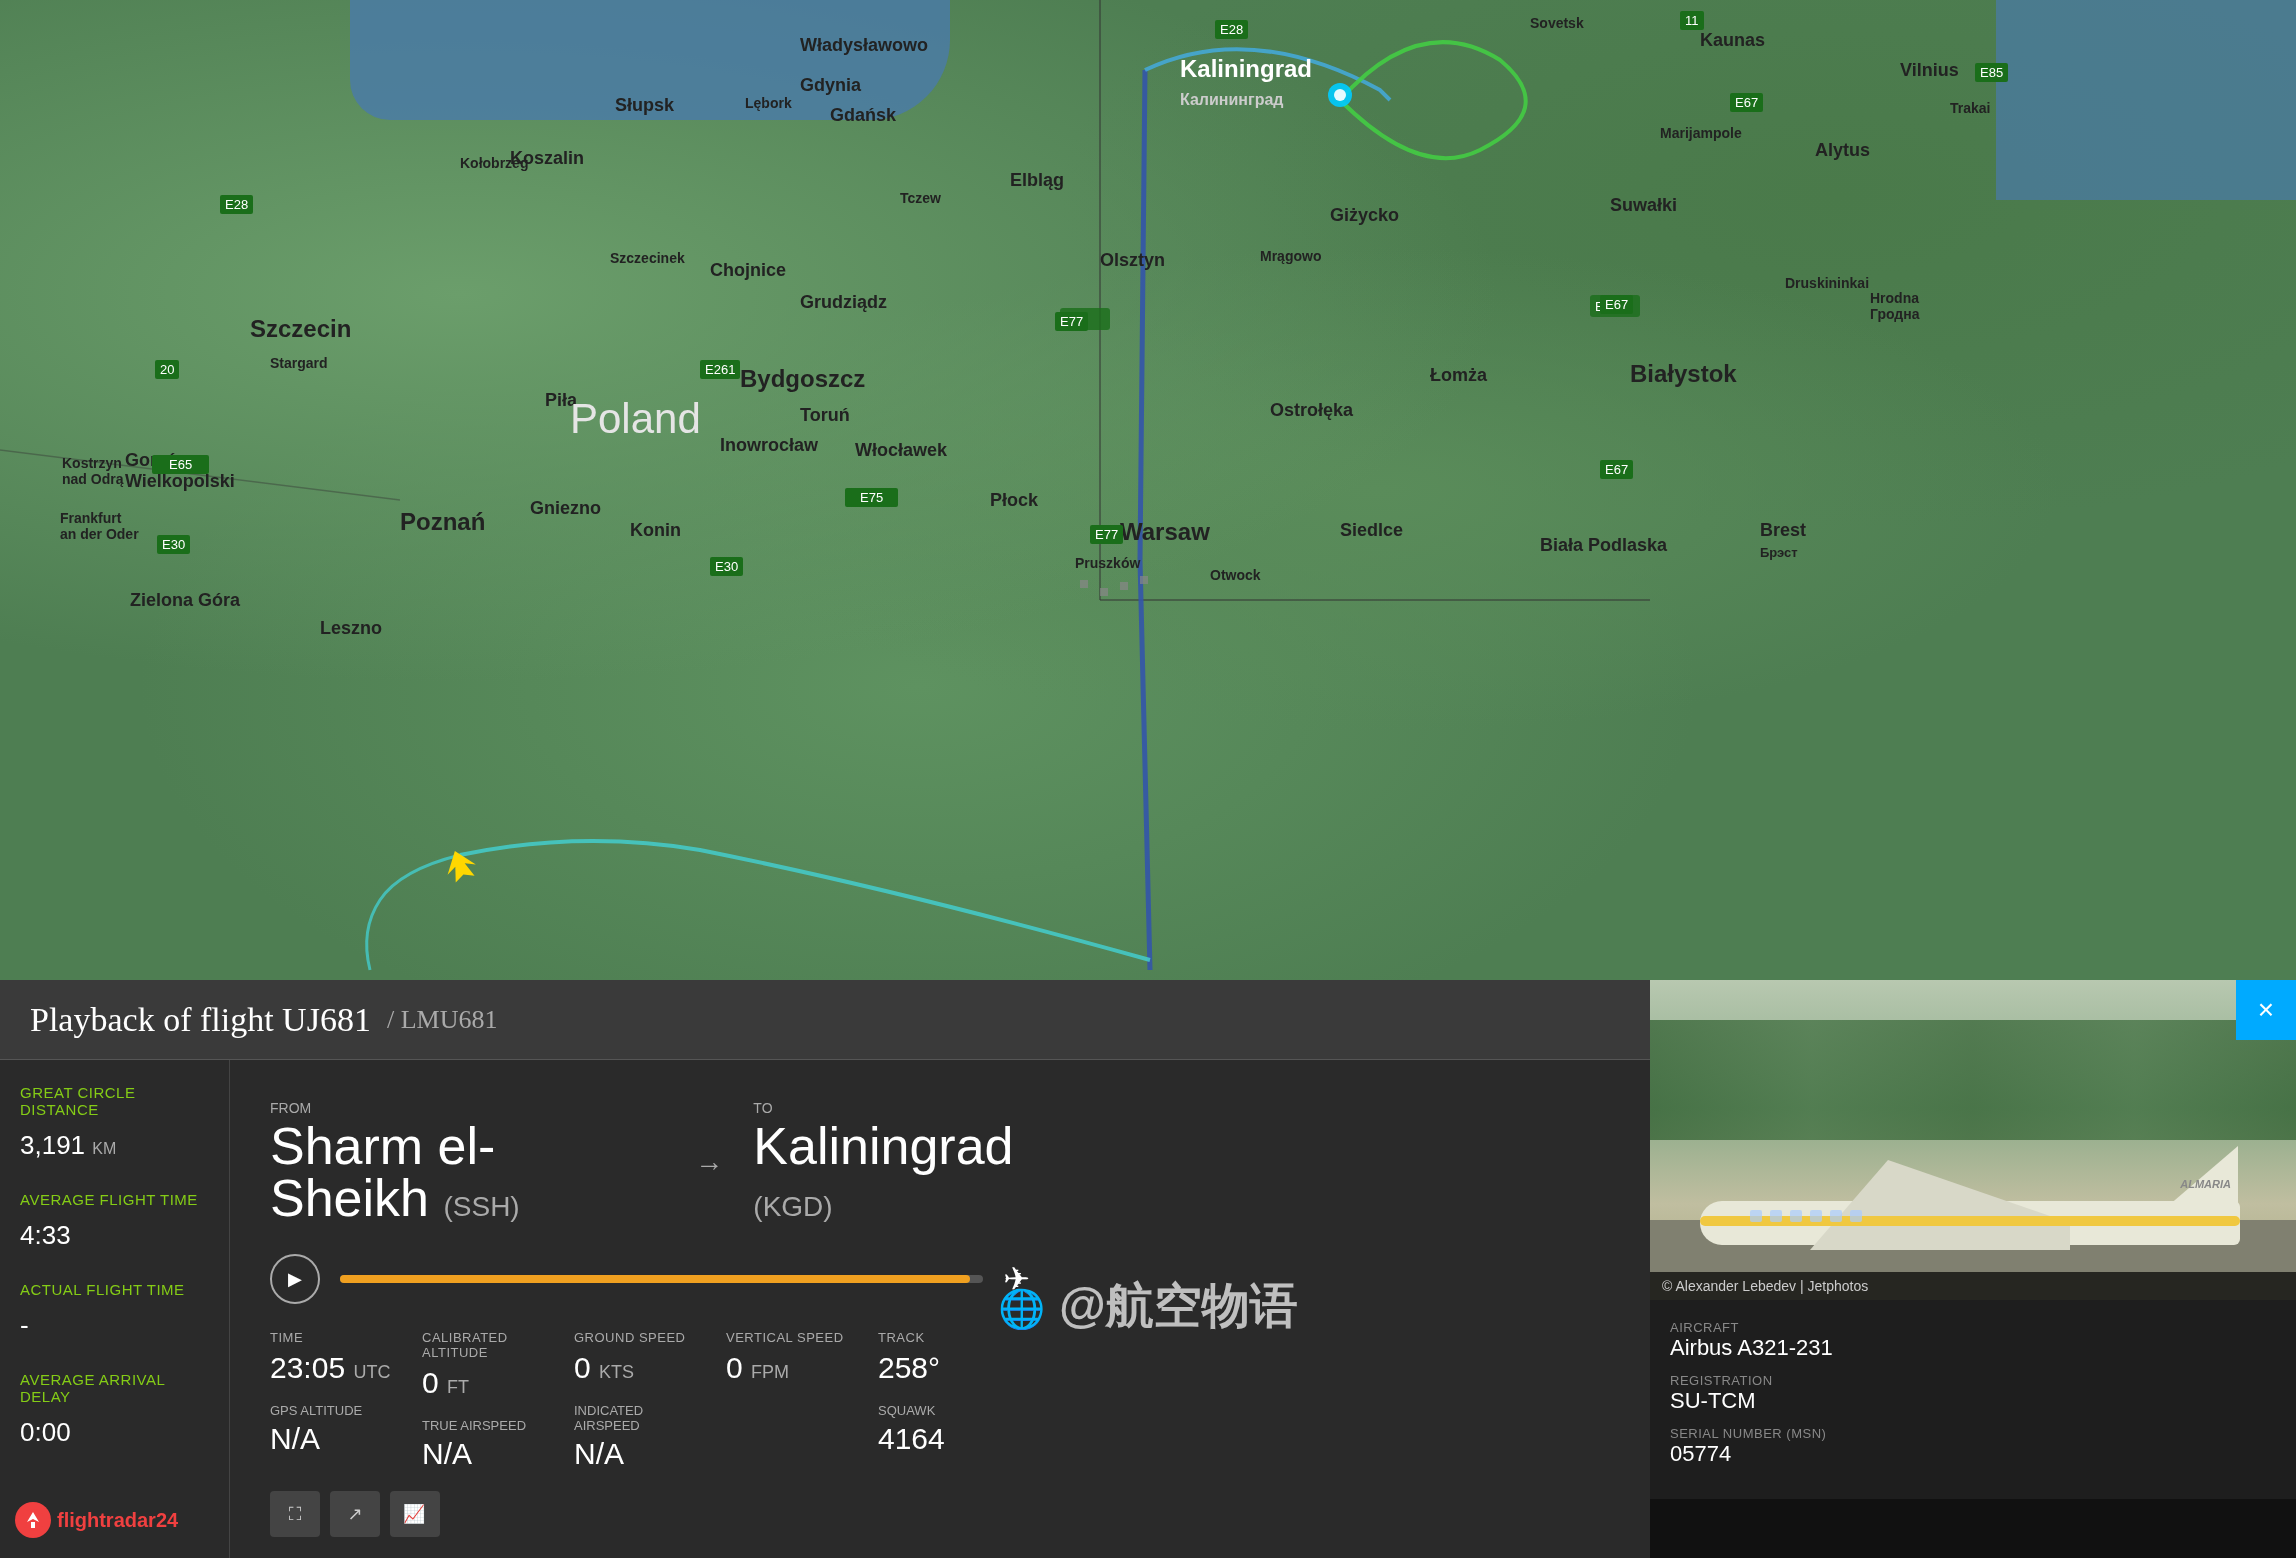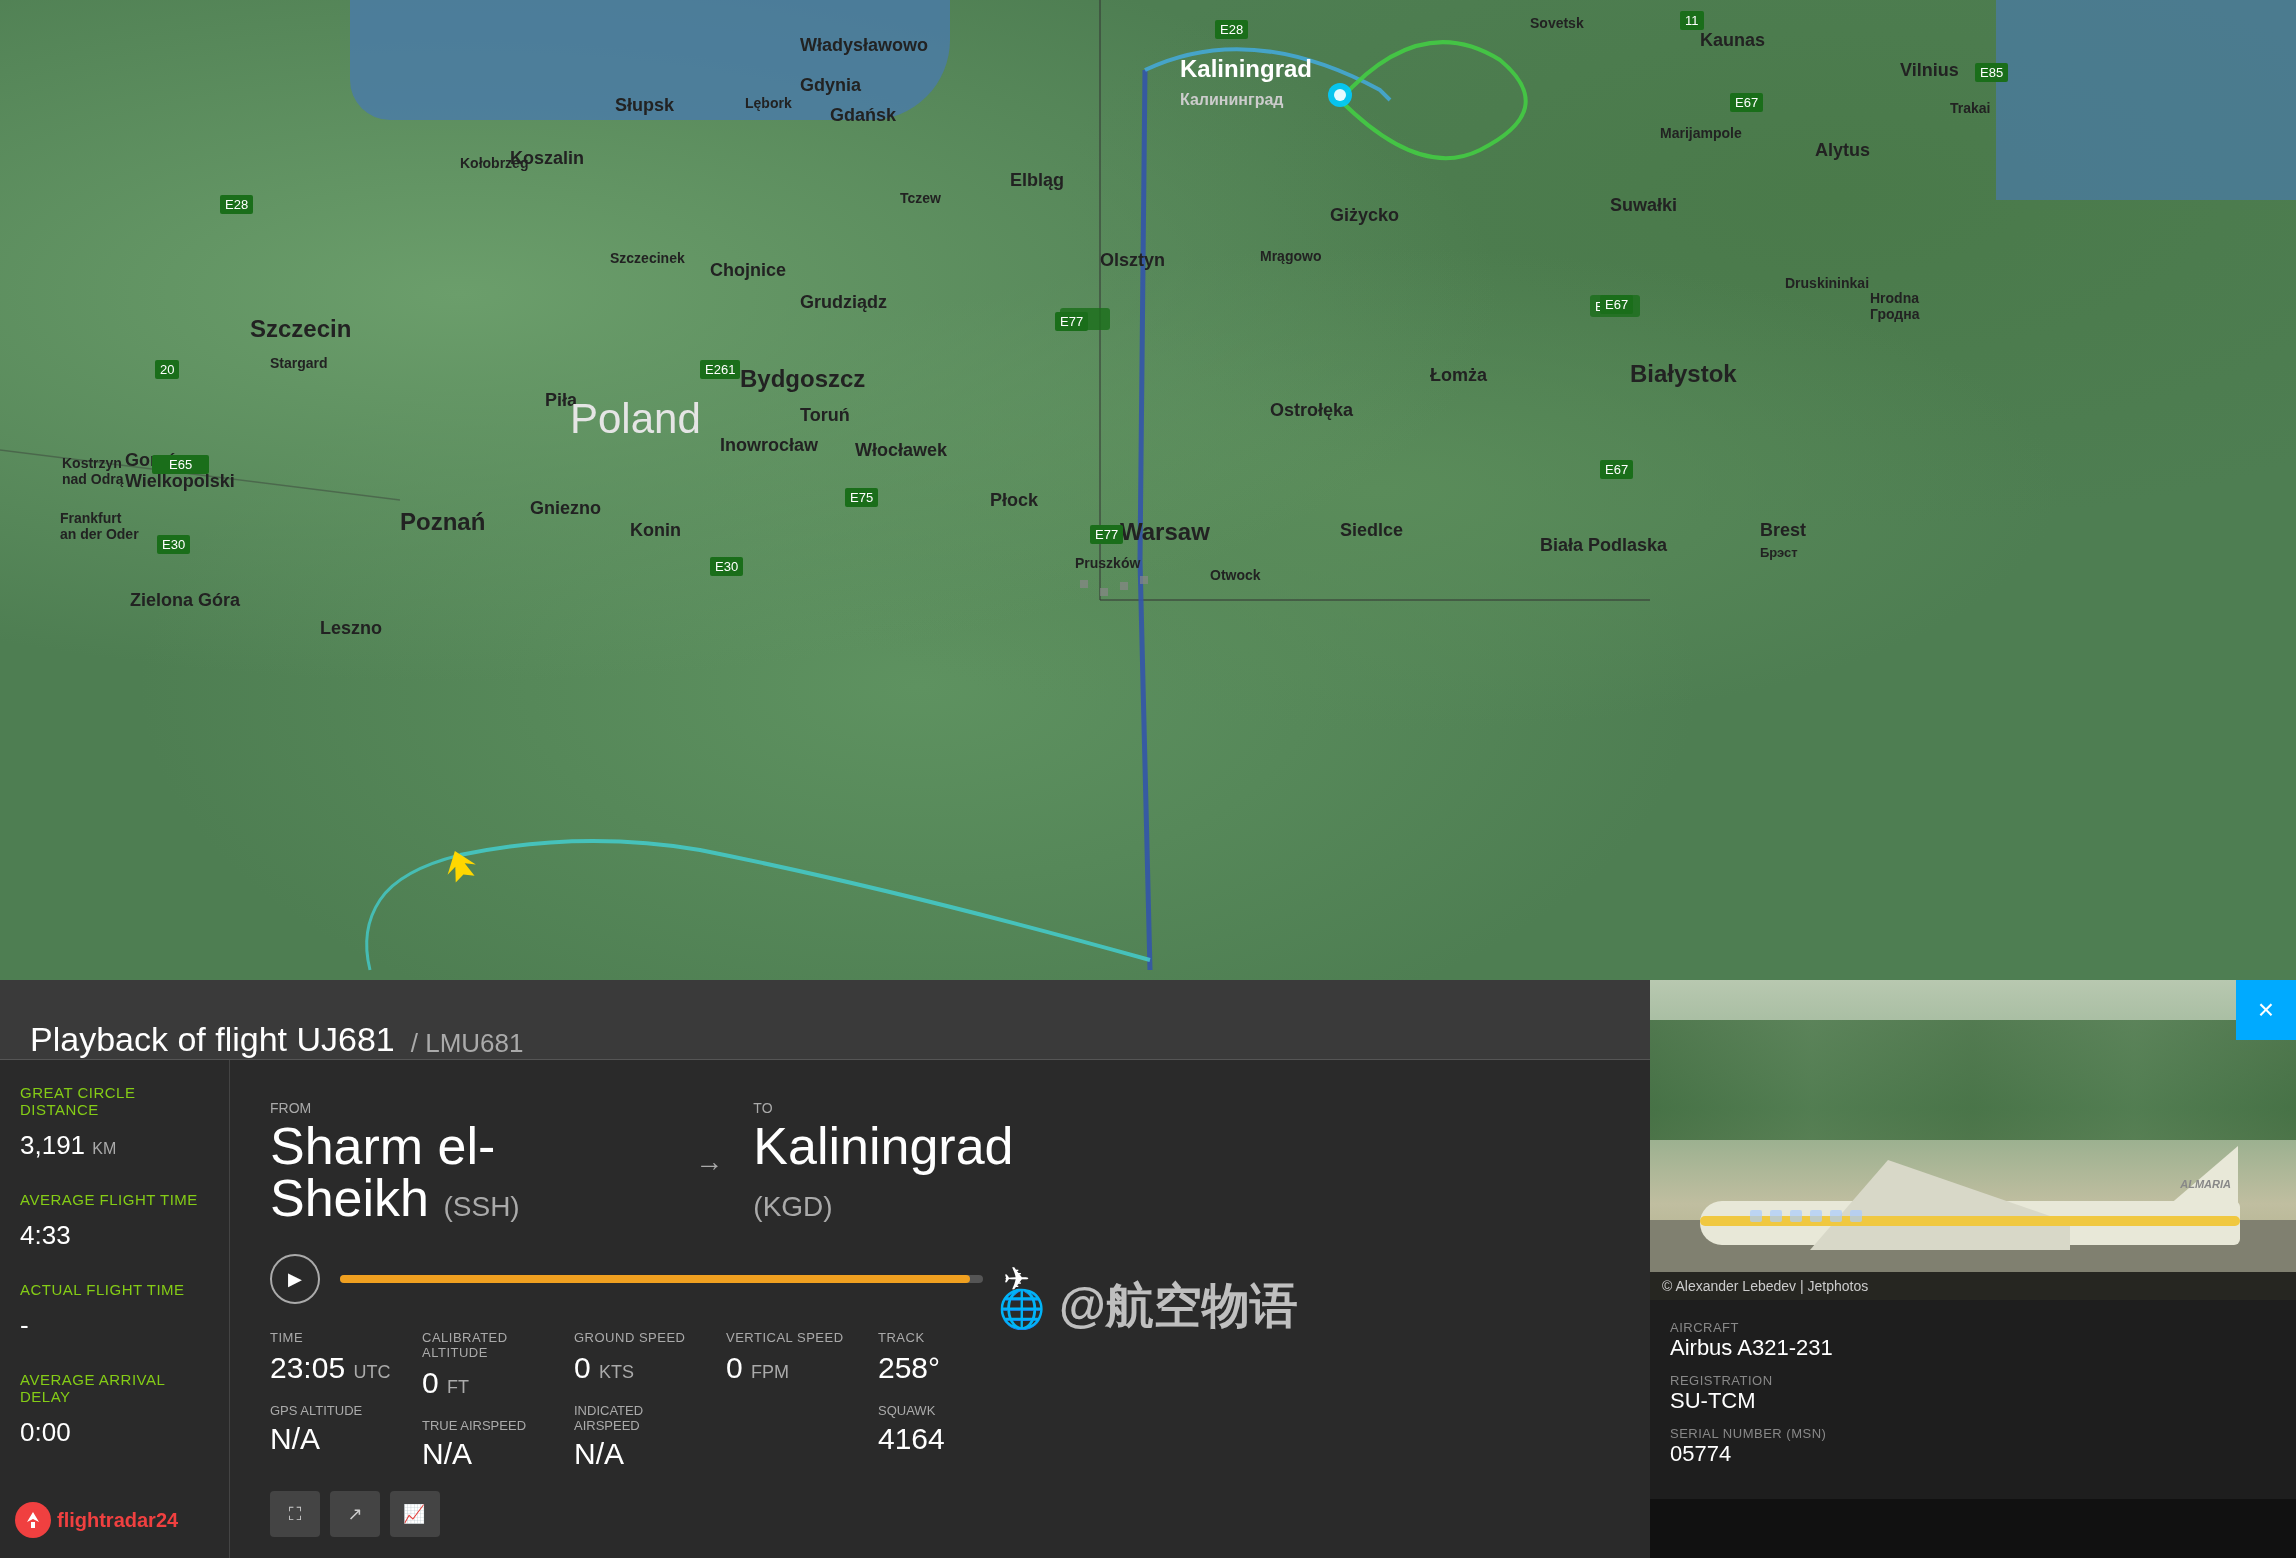--- a/index.html
+++ b/index.html
@@ -72,23 +72,24 @@
       width: 1650px;
       height: 578px;
       background: #2a2a2a;
     }
 
     
     #header-bar {
       height: 80px;
       background: #3a3a3a;
       display: flex;
-      align-items: flex-end;
+      align-items: center;
       padding: 0 30px;
       border-bottom: 1px solid #555;
+      font-family: Liberation Serif, serif;
     }
     #flight-title {
       font-size: 34px;
       color: #ffffff;
       font-weight: 300;
     }
     #flight-subtitle {
       font-size: 26px;
       color: #aaaaaa;
       margin-left: 16px;
@@ -457,21 +458,21 @@
 
     <span style="position:absolute;top:195px;left:220px;background:#1a6e1a;color:white;font-size:13px;padding:2px 5px;border-radius:2px">E28</span>
     <span style="position:absolute;top:455px;left:152px;background:#1a6e1a;color:white;font-size:13px;padding:2px 17px;border-radius:2px">E65</span>
     <span style="position:absolute;top:63px;left:1975px;background:#1a6e1a;color:white;font-size:13px;padding:2px 5px;border-radius:2px">E85</span>
     <span style="position:absolute;top:93px;left:1730px;background:#1a6e1a;color:white;font-size:13px;padding:2px 5px;border-radius:2px">E67</span>
     <span style="position:absolute;top:295px;left:1600px;background:#1a6e1a;color:white;font-size:13px;padding:2px 5px;border-radius:2px">E67</span>
     <span style="position:absolute;top:460px;left:1600px;background:#1a6e1a;color:white;font-size:13px;padding:2px 5px;border-radius:2px">E67</span>
     <span style="position:absolute;top:312px;left:1055px;background:#1a6e1a;color:white;font-size:13px;padding:2px 5px;border-radius:2px">E77</span>
     <span style="position:absolute;top:525px;left:1090px;background:#1a6e1a;color:white;font-size:13px;padding:2px 5px;border-radius:2px">E77</span>
     <span style="position:absolute;top:360px;left:700px;background:#1a6e1a;color:white;font-size:13px;padding:2px 5px;border-radius:2px">E261</span>
-    <span style="position:absolute;top:488px;left:845px;background:#1a6e1a;color:white;font-size:13px;padding:2px 5px;border-radius:2px">E75</span>
+    <span style="position:absolute;top:488px;left:845px;background:#1a6e1a;color:white;font-size:13px;padding:2px 15px;border-radius:2px">E75</span>
     <span style="position:absolute;top:557px;left:710px;background:#1a6e1a;color:white;font-size:13px;padding:2px 5px;border-radius:2px">E30</span>
     <span style="position:absolute;top:20px;left:1215px;background:#1a6e1a;color:white;font-size:13px;padding:2px 5px;border-radius:2px">E28</span>
     <span style="position:absolute;top:360px;left:155px;background:#1a6e1a;color:white;font-size:13px;padding:2px 5px;border-radius:2px">20</span>
     <span style="position:absolute;top:535px;left:157px;background:#1a6e1a;color:white;font-size:13px;padding:2px 5px;border-radius:2px">E30</span>
     <span style="position:absolute;top:11px;left:1680px;background:#1a6e1a;color:white;font-size:13px;padding:2px 5px;border-radius:2px">11</span>
   </div>
 </div>
 
 <div id="bottom-panel">
 

